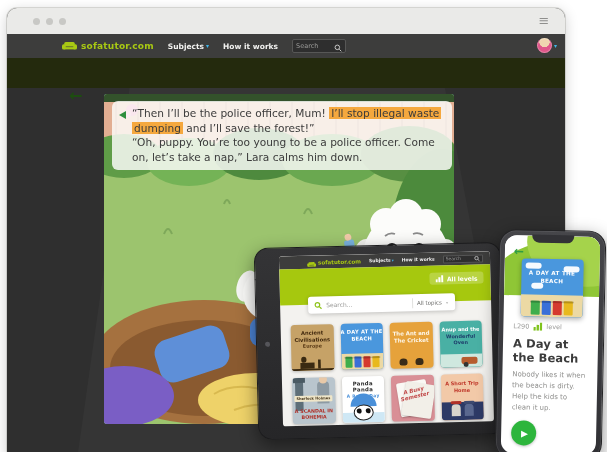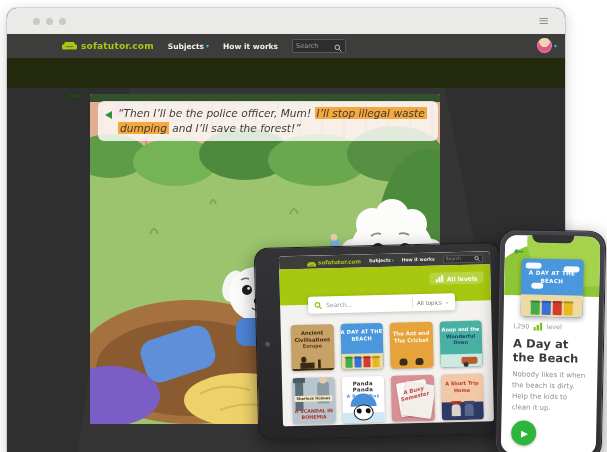--- a/index.html
+++ b/index.html
@@ -63,22 +63,22 @@
     background:rgba(255,255,255,.03);
     clip-path:polygon(12% 0, 84% 0, 100% 100%, 0 100%);
   }
   .stage-back {
     position:absolute; left:62px; top:-2px; color:#1d4d10;
     font-size:16px; font-weight:bold; cursor:pointer;
   }
 
   
   .panel {
-    position:absolute; left:83px; top:6px; width:350px; height:330px;
-    border-radius:3px; overflow:hidden; background:#3b82f6;font-style:italic;
+    position:absolute; left:97px; top:6px; width:350px; height:330px;
+    border-radius:3px; overflow:hidden; background:#3b82f6;
   }
   .panel svg.scene { position:absolute; left:0; top:0; }
   .dialogue {
     position:absolute; left:8px; right:2px; top:7px;
     background:rgba(252,252,249,.84); border-radius:6px;
     padding:5px 8px 6px 20px;
     font-size:10.6px; line-height:1.38; color:#3b3b3b;
   }
   .dialogue .marker {
     position:absolute; left:7px; top:10px; width:0; height:0;
@@ -356,20 +356,21 @@
             <rect x="241" y="152" width="13" height="26" rx="5" fill="#eef5fb" stroke="#b8cede" stroke-width="1.5"></rect>
             <rect x="242.5" y="146" width="10" height="7" rx="2" fill="#7ab3e0"></rect>
             <circle cx="247.5" cy="143" r="3.4" fill="#f0c9a8"></circle>
           </g>
         </g>
       </svg>
 
       <div class="dialogue">
         <span class="marker"></span>
         <span>“Then I’ll be the police officer, Mum! </span><span class="hl">I’ll stop illegal waste dumping</span><span> and I’ll save the forest!”</span><br>
+        <span>“Oh, puppy. You’re too young to be a police officer. Come on, let’s take a nap,” Lara calms him down.</span>
       </div>
     </div>
   </div>
 </div>
 
 <div class="tablet">
   <span class="cam"></span>
   <div class="tab-screen">
 
     <div class="tab-nav">

